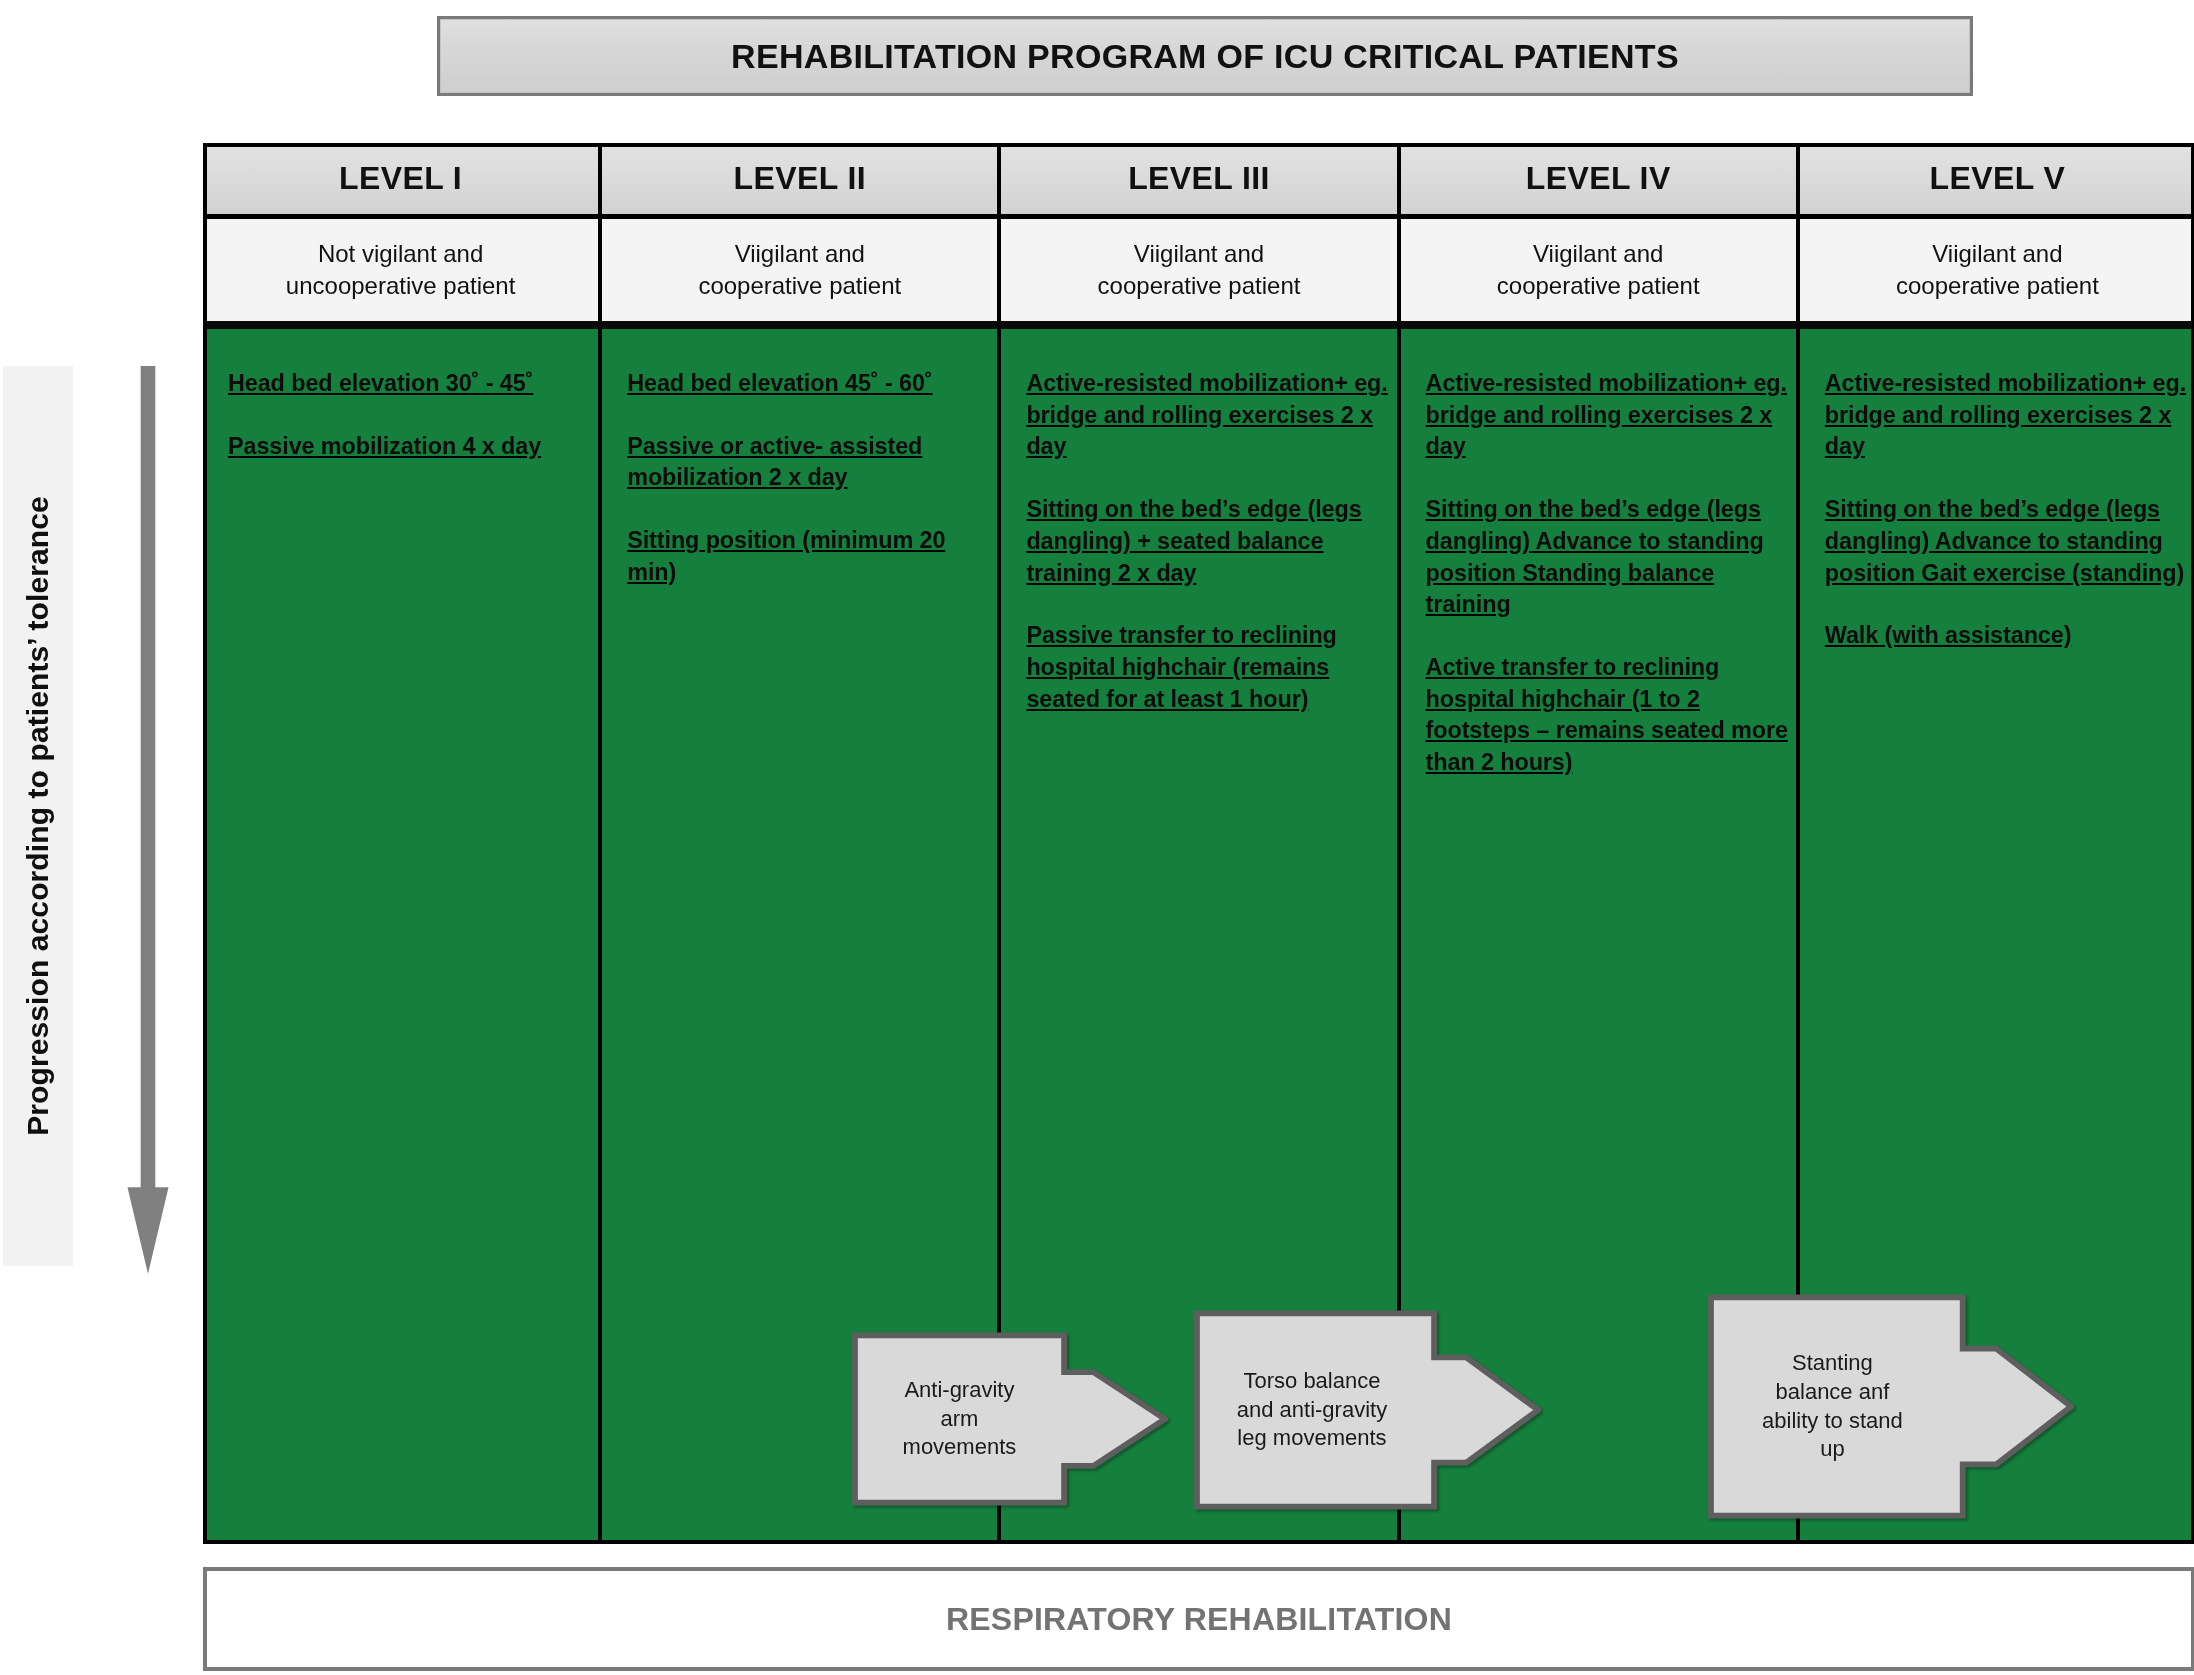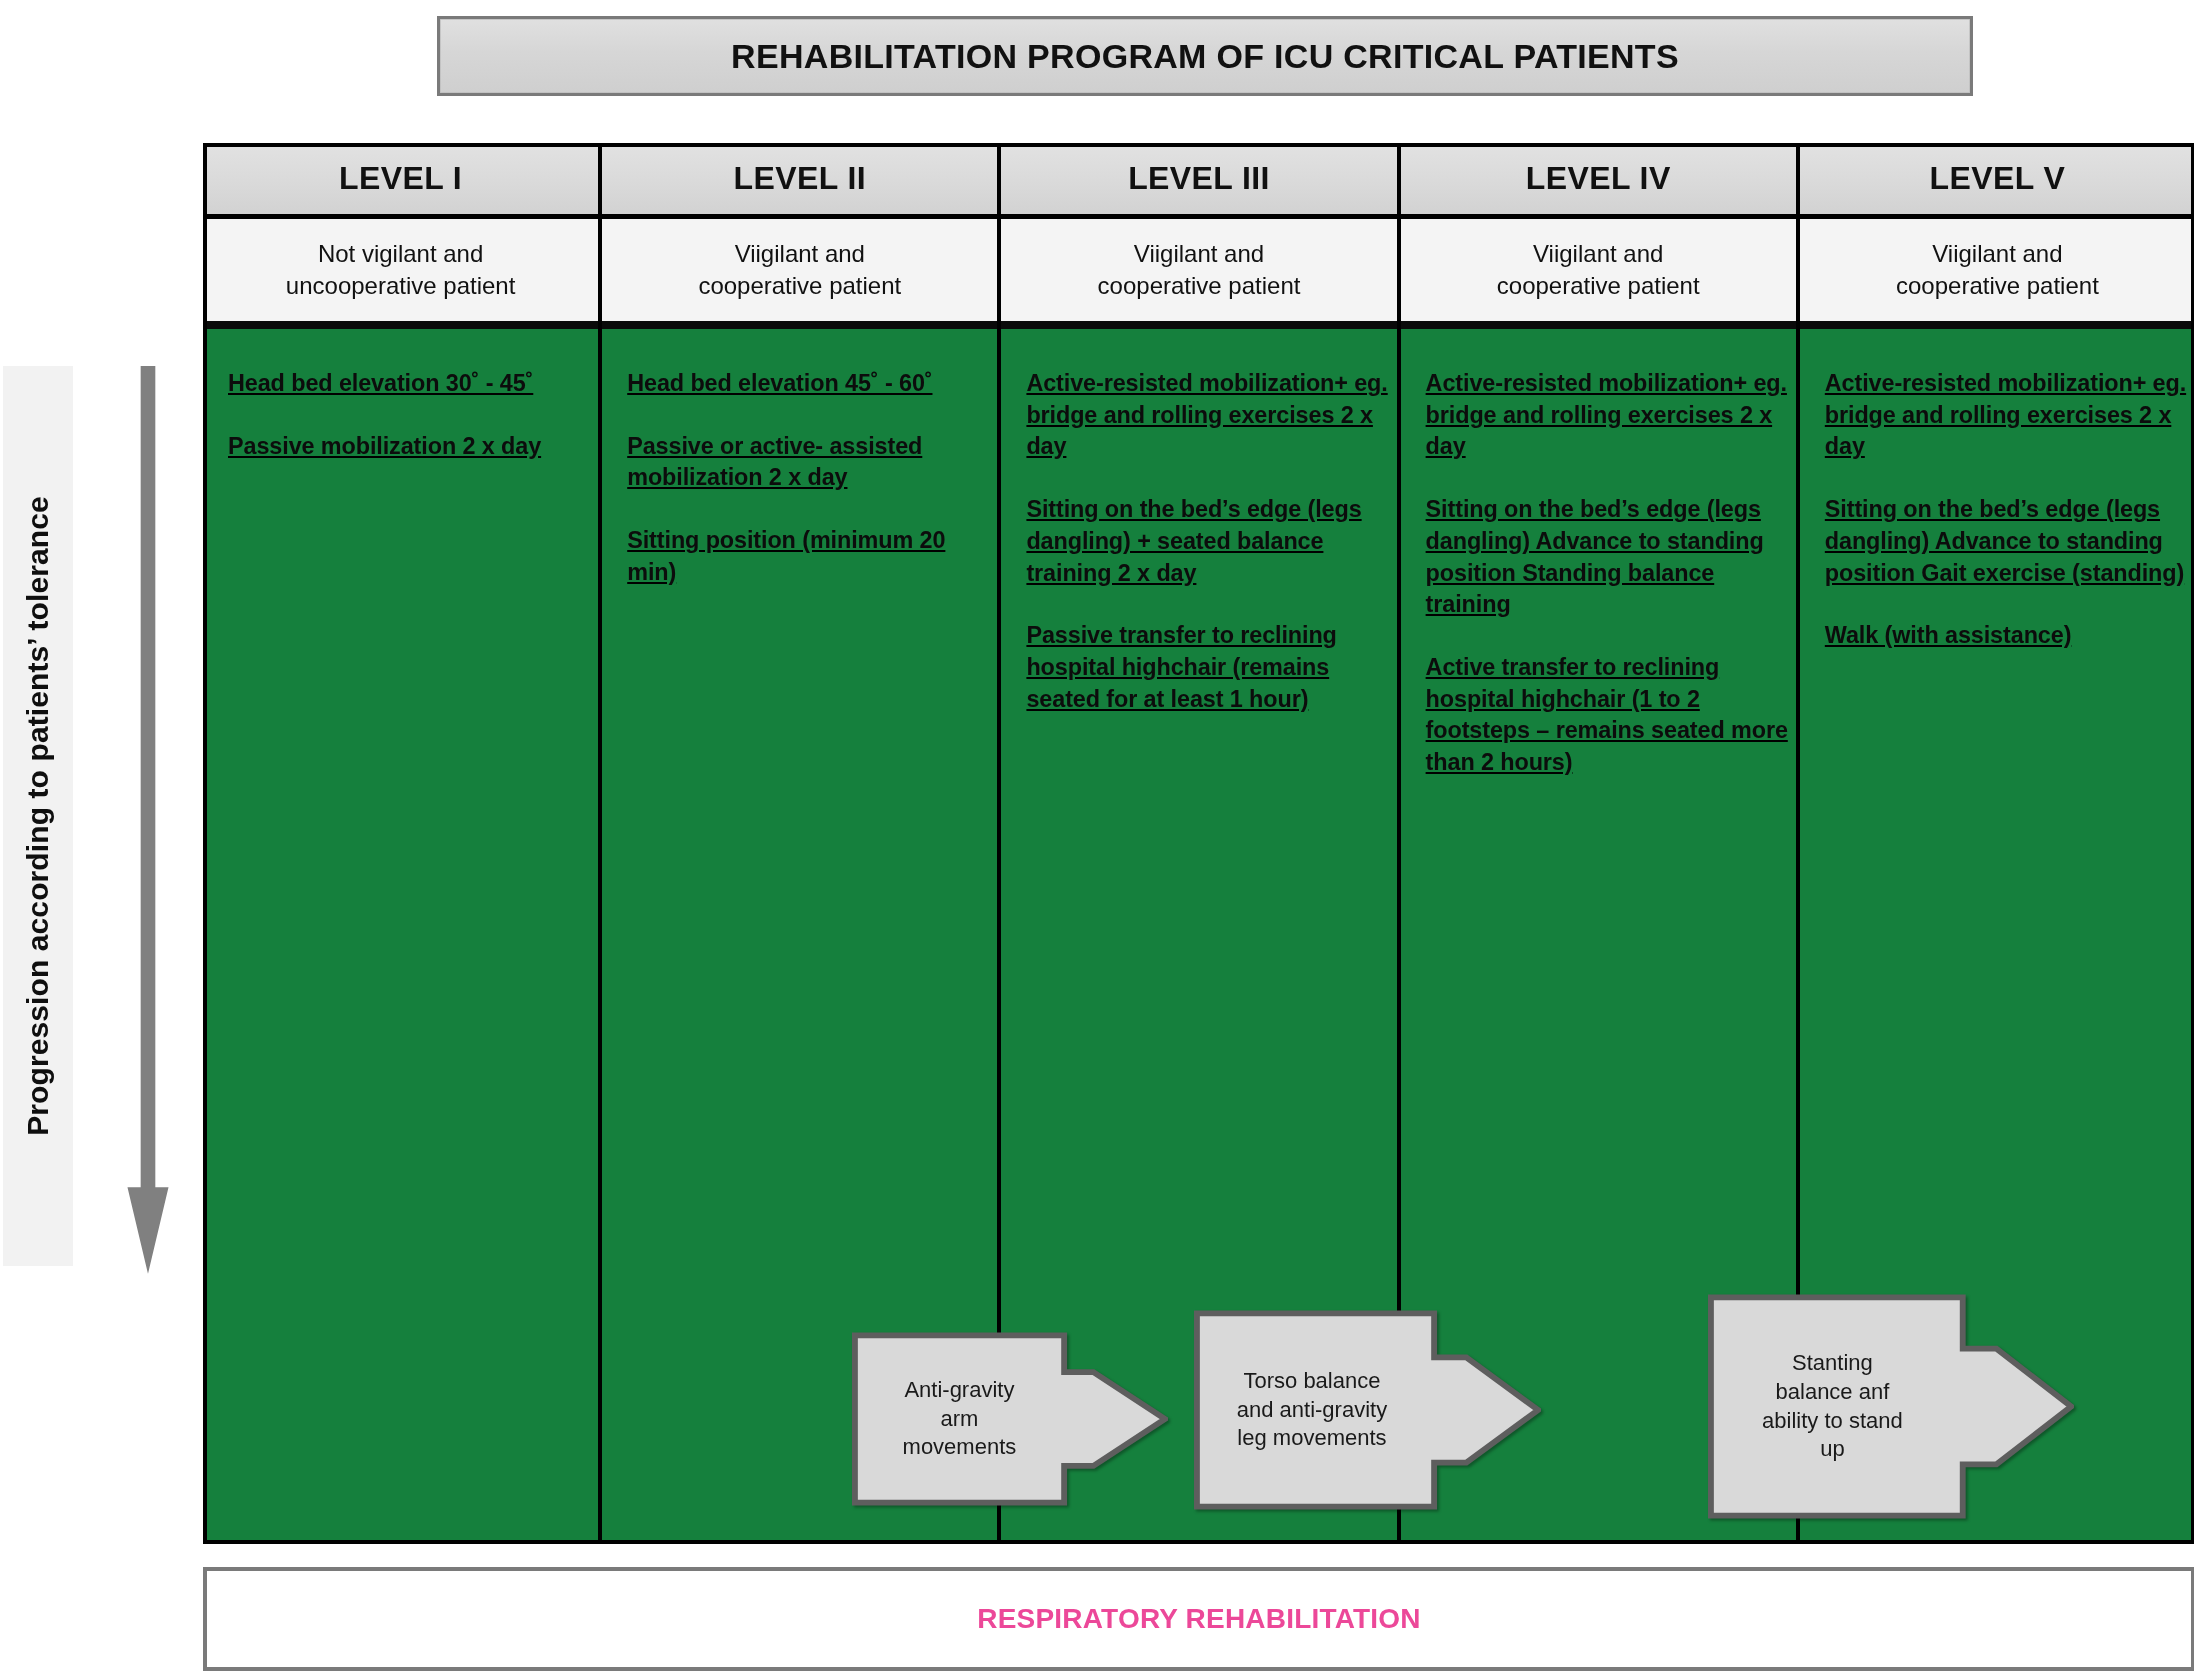--- a/index.html
+++ b/index.html
@@ -125,21 +125,21 @@
   
   .footer-banner {
     position: absolute;
     left: 203px; top: 1567px;
     width: 1992px; height: 104px;
     background: #ffffff;
     border: 4.4px solid #7a7a7a;
     display: flex; align-items: center; justify-content: center;
   }
   .footer-banner .txt {
-    font-size: 28px; font-weight: bold; color: #ec4899; letter-spacing: 0.2px;
+    font-size: 32px; font-weight: bold; color: #737373; letter-spacing: 0.2px;
   }
 </style>
 </head>
 <body>
 
 <div id="root">
 
   <div class="title-banner">
     <span class="txt">REHABILITATION PROGRAM OF ICU CRITICAL PATIENTS</span>
   </div>
@@ -165,21 +165,21 @@
           <span class="t pre" style="white-space: pre-line;">Not vigilant and
 uncooperative patient</span>
         </div>
         <div class="col-body">
           <div class="blk">
               <p>Head bed elevation
 30˚ - 45˚</p>
             </div>
           <div class="blk">
               <p>Passive mobilization
-2 x day</p>
+4 x day</p>
             </div>
         </div>
       </div>
 
       <div class="col">
         <div class="col-head">
           <span class="t">LEVEL II</span>
         </div>
         <div class="col-sub">
           <span class="t pre" style="white-space: pre-line;">Viigilant and

